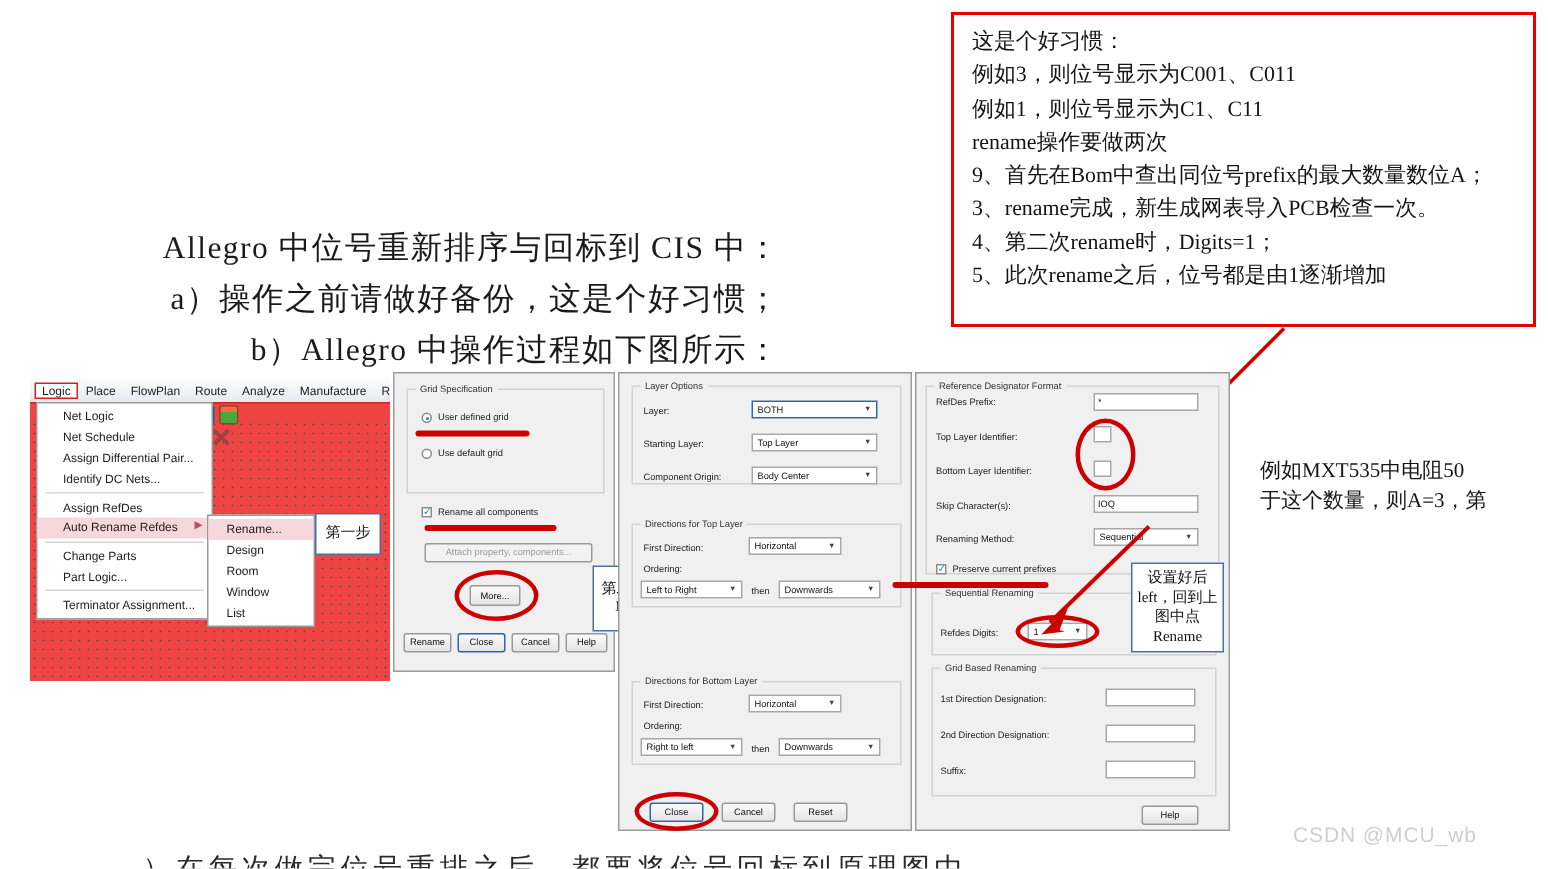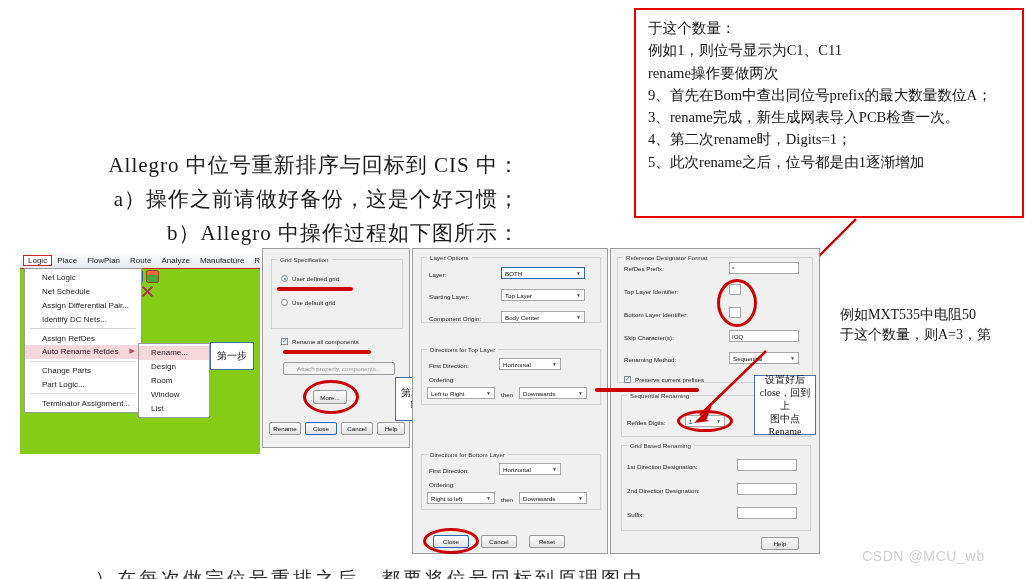--- a/index.html
+++ b/index.html
@@ -40,21 +40,21 @@
   }
   
   #leader-line{left:760px;top:215px;width:100px;height:100px;}
 
   
   #shot{left:20px;top:252px;width:800px;height:303px;}
 
   
   #allegro{
     left:0px;top:0px;width:240px;height:202px;
-    background:#84cc16;overflow:hidden;
+    background:#ef4444;overflow:hidden;
   }
   #allegro .dots{
     position:absolute;left:0;top:28px;right:0;bottom:0;
     background-image:radial-gradient(#4a4a4a 0.6px, transparent 0.7px);
     background-size:6px 6px;
   }
   #menubar{
     position:absolute;left:0;top:0;right:0;height:16px;
     background:linear-gradient(#fdfdfd,#e6e9ef);
     border-bottom:1.5px solid #cf2222;
@@ -184,21 +184,22 @@
 </head>
 <body>
 
 <div class="abs" id="heading-block" style="left:0;top:148px;text-align:right;">
   <div class="head-line l1">Allegro 中位号重新排序与回标到 CIS 中：</div>
   <div class="head-line l2">a）操作之前请做好备份，这是个好习惯；</div>
   <div class="head-line l3">b）Allegro 中操作过程如下图所示：</div>
 </div>
 
 <div class="abs" id="note-box">
-  <div class="nb-line">于这个数量：</div>
+  <div class="nb-line">这是个好习惯：</div>
+  <div class="nb-line">例如3，则位号显示为C001、C011</div>
   <div class="nb-line">例如1，则位号显示为C1、C11</div>
   <div class="nb-line">rename操作要做两次</div>
   <div class="nb-line">9、首先在Bom中查出同位号prefix的最大数量数位A；</div>
   <div class="nb-line">3、rename完成，新生成网表导入PCB检查一次。</div>
   <div class="nb-line">4、第二次rename时，Digits=1；</div>
   <div class="nb-line">5、此次rename之后，位号都是由1逐渐增加</div>
 </div>
 
 <svg class="abs" id="leader-line" viewBox="0 0 100 100">
   <line x1="96" y1="4" x2="4" y2="96" stroke="#cc0000" stroke-width="2.4"></line>
@@ -434,21 +435,21 @@
   </div>
 
   <svg class="abs" style="left:660px;top:95px;width:90px;height:85px;" viewBox="0 0 90 85">
     <line x1="86" y1="4" x2="20" y2="68" stroke="#cc0000" stroke-width="2.6"></line>
     <polygon points="14,76 30,62 22,72 30,74" fill="#cc0000"></polygon>
     <polygon points="16,74 32,58 26,74" fill="#cc0000"></polygon>
   </svg>
 
   <div class="step-callout" id="callout3">
     <div>设置好后</div>
-    <div>close，回到上</div>
+    <div>left，回到上</div>
     <div>图中点Rename</div>
   </div>
 
 </div>
 
 <div class="abs" id="watermark">CSDN @MCU_wb</div>
 
 <div class="abs" id="bottom-cut">）在每次做完位号重排之后，都要将位号回标到原理图中</div>
 
 </body></html>

